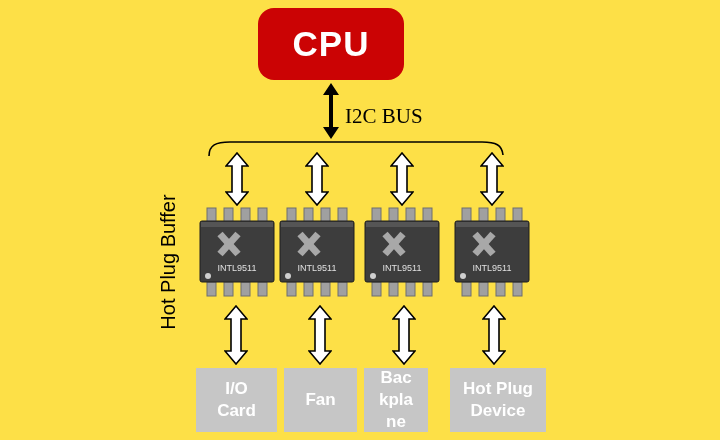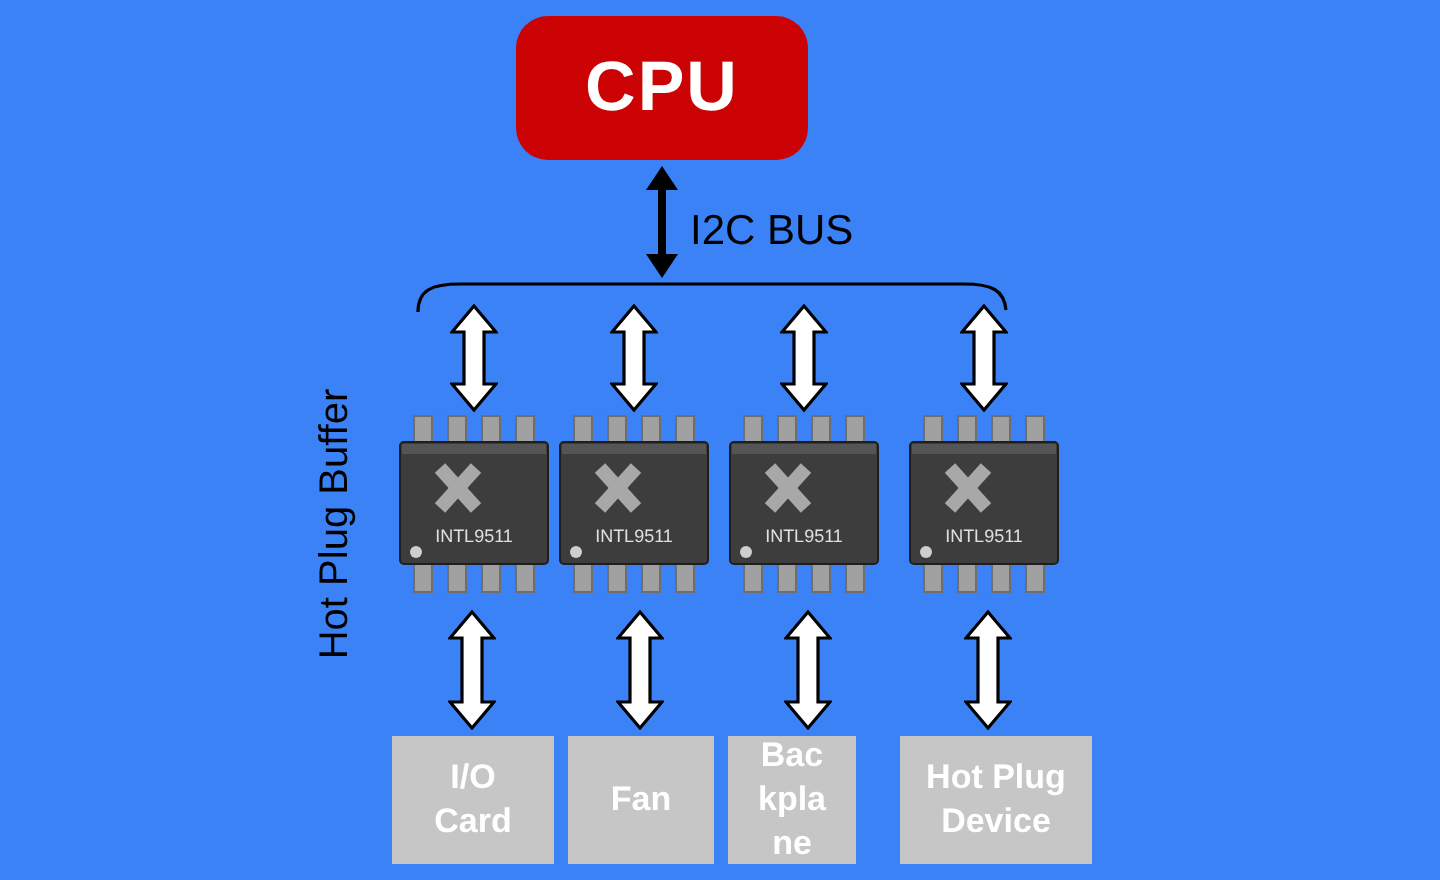--- a/index.html
+++ b/index.html
@@ -1,31 +1,31 @@
 <!DOCTYPE html>
 <html><head>
 <meta charset="utf-8">
 <style>
   html,body { margin:0; padding:0; background:#ffffff; }
   .stage {
-    position:relative; width:720px; height:440px; background:#3b82f6;
+    position:relative; width:720px; height:440px; background:#fde047;
     font-family:"Liberation Sans", sans-serif; overflow:hidden;
   }
   .abs { position:absolute; }
 
   
   .cpu {
     left:258px; top:8px; width:146px; height:72px;
     background:#cb0304; border-radius:16px;
     display:flex; align-items:center; justify-content:center;
     color:#ffffff; font-size:35px; font-weight:bold; letter-spacing:1px;
   }
 
   
-  .bus-label { left:345px; top:104px; font-size:21px; color:#000; }
+  .bus-label { left:345px; top:104px; font-size:21px; color:#000;font-family:Liberation Serif, serif; }
   .side-label {
     left:168px; top:262px; transform:translate(-50%,-50%) rotate(-90deg);
     font-size:20px; color:#000; white-space:nowrap;
   }
 
   
   .cpu-arrow { left:322px; top:83px; width:18px; height:56px; }
   .brace     { left:206px; top:140px; width:300px; height:18px; }
   .arrow-r1  { top:152px; width:24px; height:54px; }
   .arrow-r2  { top:305px; width:24px; height:60px; }

